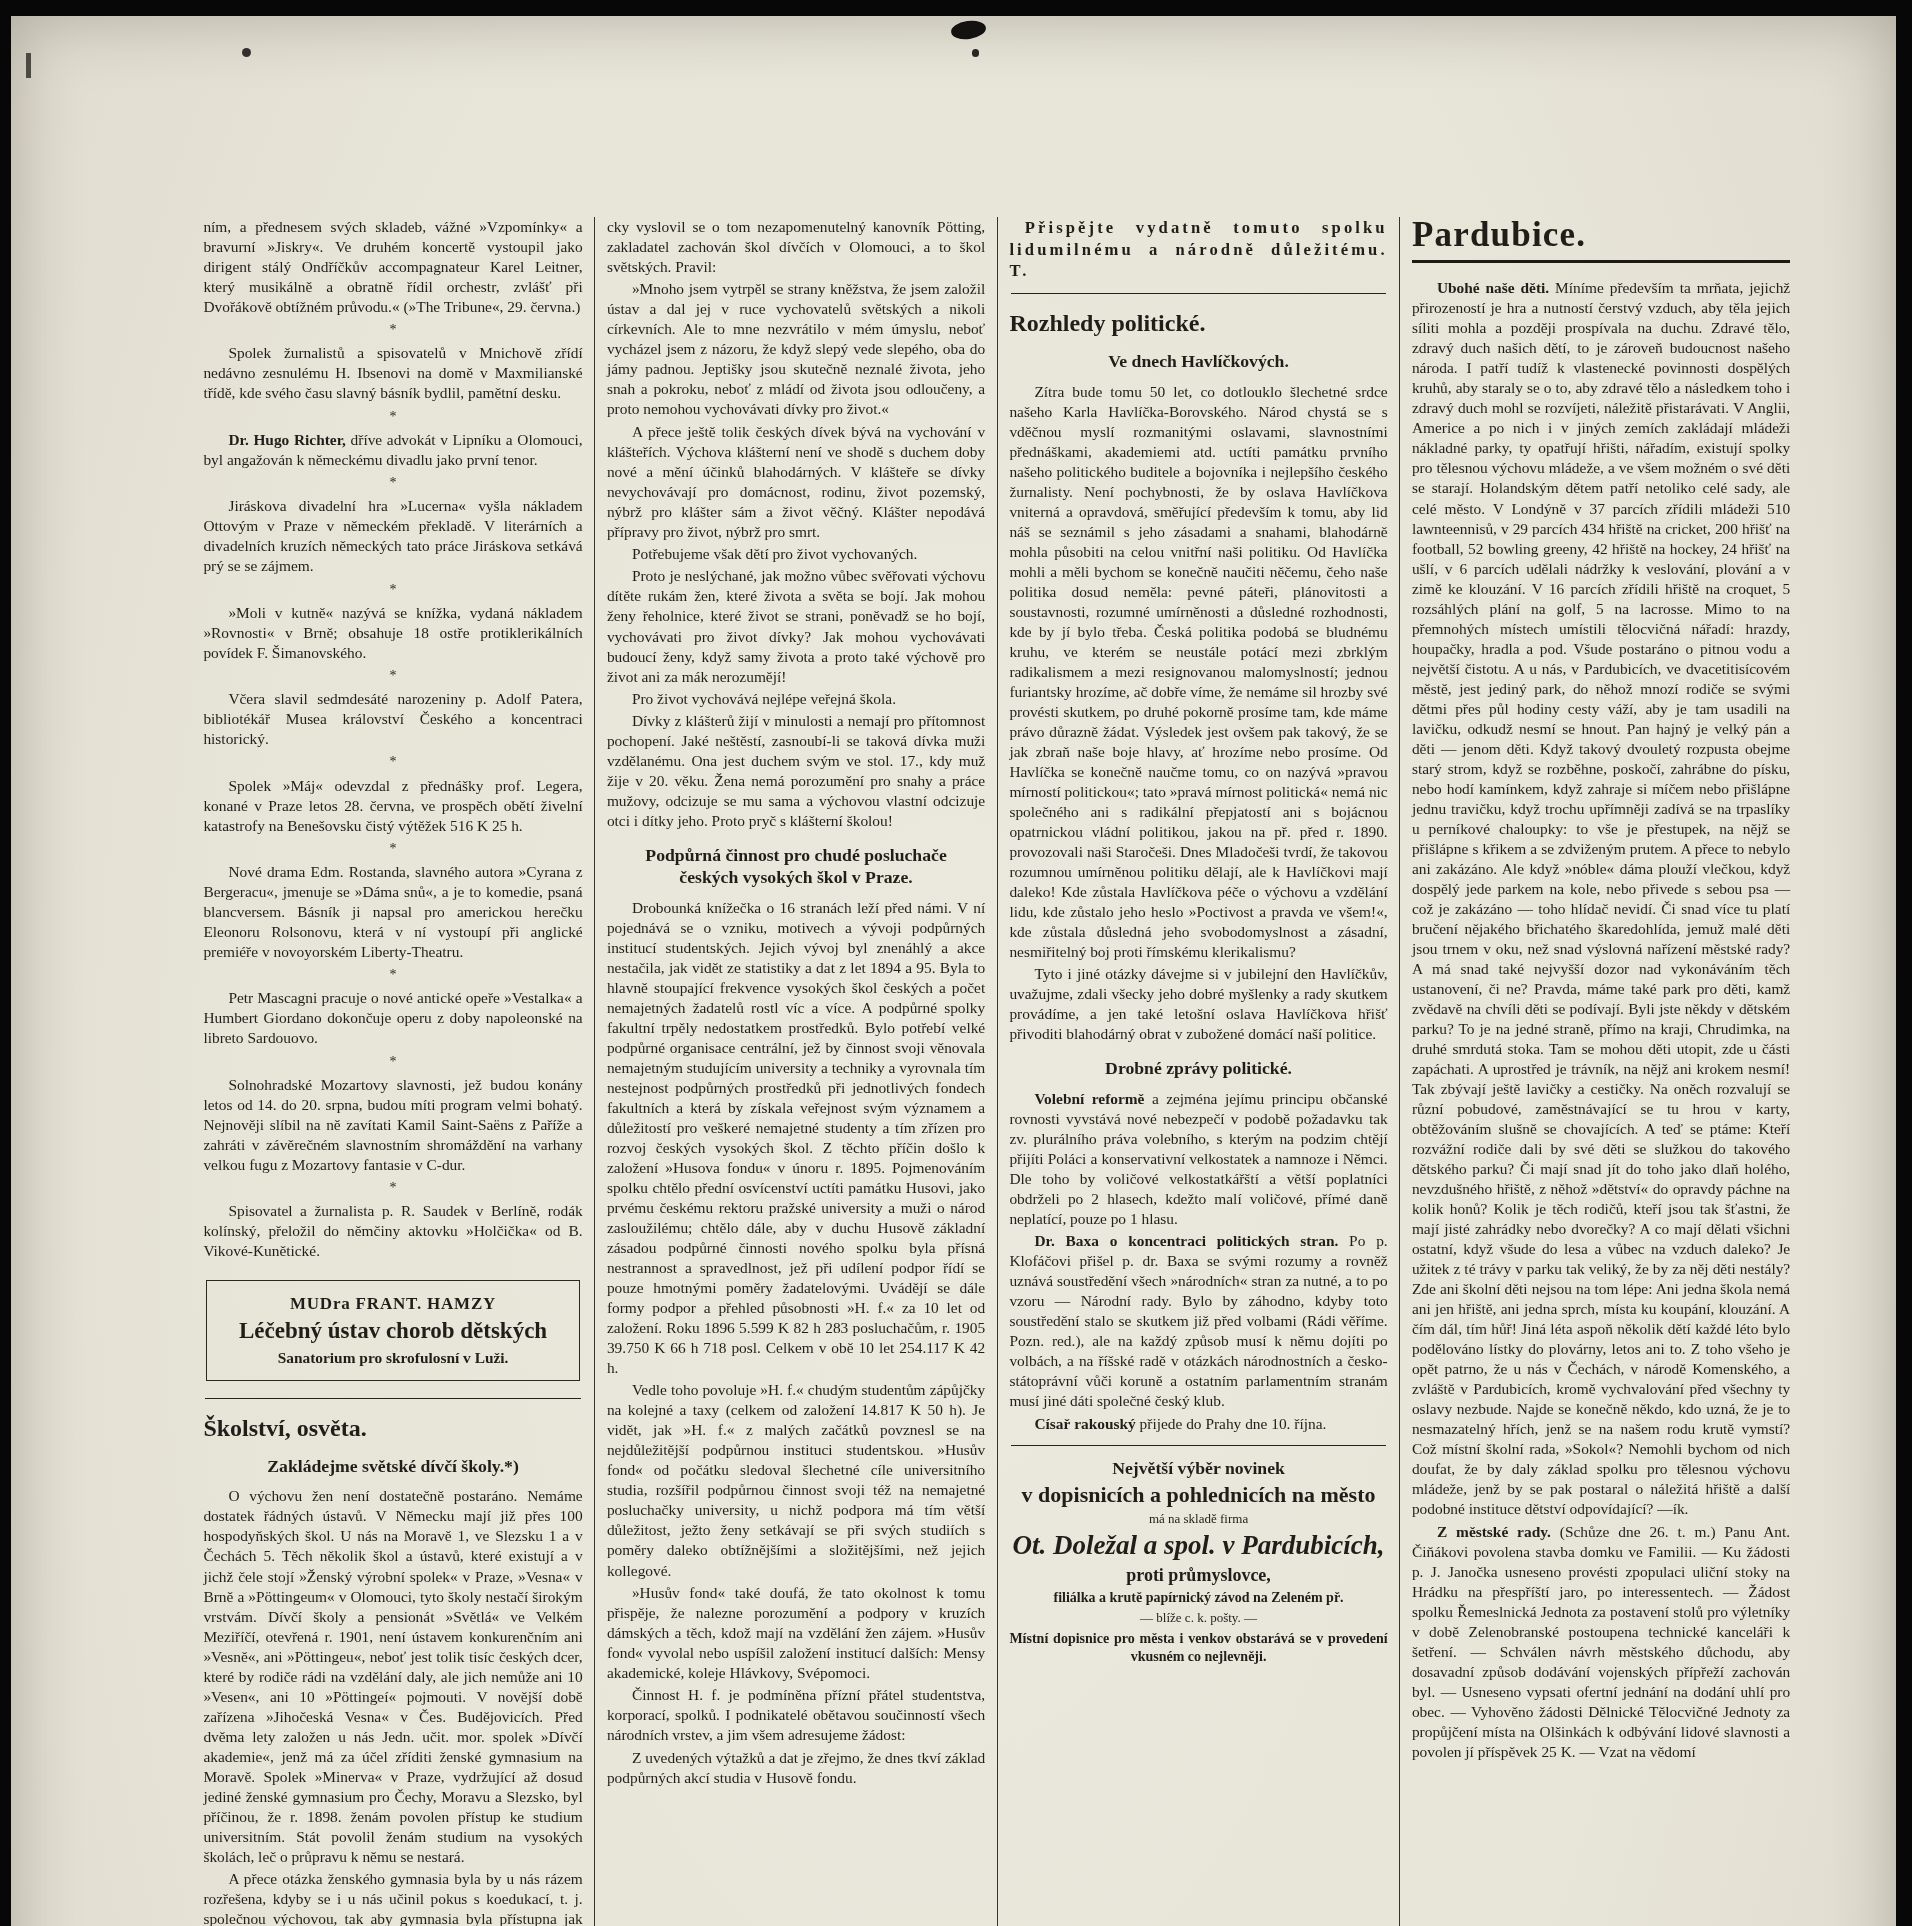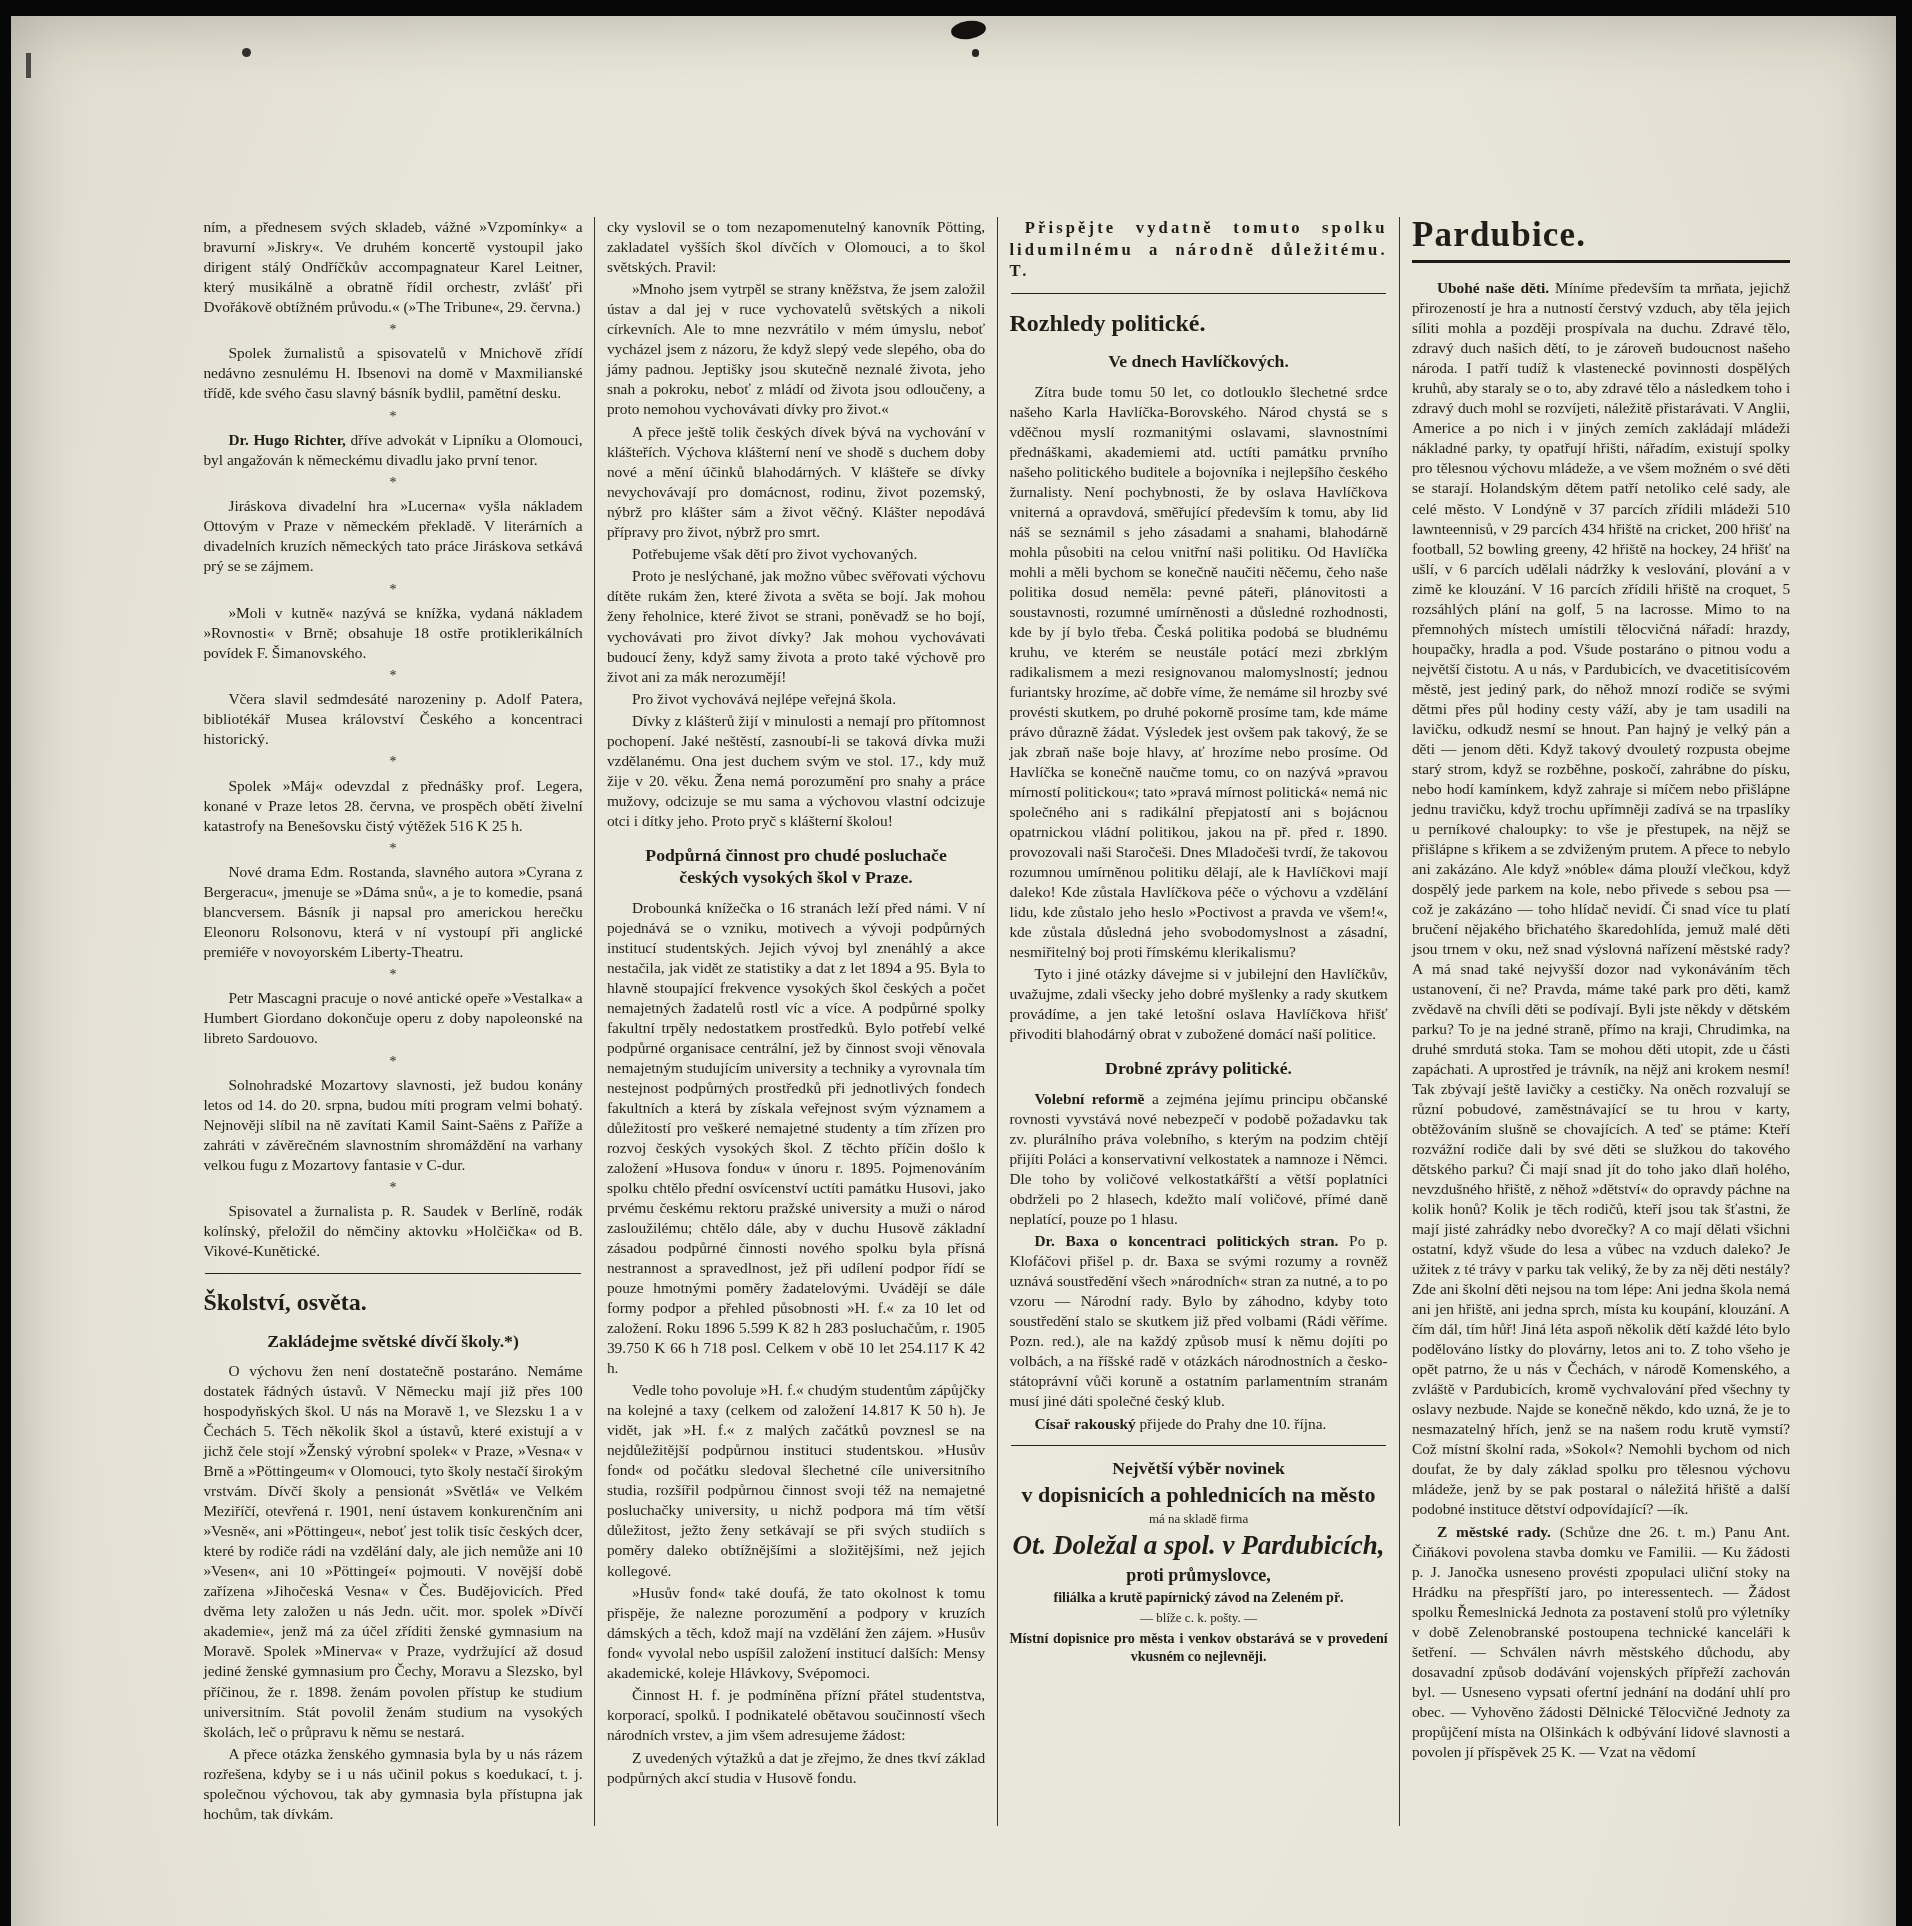--- a/index.html
+++ b/index.html
@@ -78,32 +78,37 @@
           <div class="blk para">Spolek »Máj« odevzdal z přednášky prof. Legera, konané v Praze letos 28. června, ve prospěch obětí živelní katastrofy na Benešovsku čistý výtěžek 516 K 25 h.</div>
           <div class="blk star">*</div>
           <div class="blk para">Nové drama Edm. Rostanda, slavného autora »Cyrana z Bergeracu«, jmenuje se »Dáma snů«, a je to komedie, psaná blancversem. Básník ji napsal pro americkou herečku Eleonoru Rolsonovu, která v ní vystoupí při anglické premiéře v novoyorském Liberty-Theatru.</div>
           <div class="blk star">*</div>
           <div class="blk para">Petr Mascagni pracuje o nové antické opeře »Vestalka« a Humbert Giordano dokončuje operu z doby napoleonské na libreto Sardouovo.</div>
           <div class="blk star">*</div>
           <div class="blk para">Solnohradské Mozartovy slavnosti, jež budou konány letos od 14. do 20. srpna, budou míti program velmi bohatý. Nejnověji slíbil na ně zavítati Kamil Saint-Saëns z Paříže a zahráti v závěrečném slavnostním shromáždění na varhany velkou fugu z Mozartovy fantasie v C-dur.</div>
           <div class="blk star">*</div>
           <div class="blk para">Spisovatel a žurnalista p. R. Saudek v Berlíně, rodák kolínský, přeložil do němčiny aktovku »Holčička« od B. Vikové-Kunětické.</div>
         </div>
+      <div class="hamza-box">
+        <div class="hz1">MUDra FRANT. HAMZY</div>
+        <div class="hz2">Léčebný ústav chorob dětských</div>
+        <div class="hz3">Sanatorium pro skrofulosní v Luži.</div>
+      </div>
       <div>
           <div class="blk rule"></div>
           <div class="blk header">Školství, osvěta.</div>
           <div class="blk subheader">Zakládejme světské dívčí školy.*)</div>
           <div class="blk para">O výchovu žen není dostatečně postaráno. Nemáme dostatek řádných ústavů. V Německu mají již přes 100 hospodyňských škol. U nás na Moravě 1, ve Slezsku 1 a v Čechách 5. Těch několik škol a ústavů, které existují a v jichž čele stojí »Ženský výrobní spolek« v Praze, »Vesna« v Brně a »Pöttingeum« v Olomouci, tyto školy nestačí širokým vrstvám. Dívčí školy a pensionát »Světlá« ve Velkém Meziříčí, otevřená r. 1901, není ústavem konkurenčním ani »Vesně«, ani »Pöttingeu«, neboť jest tolik tisíc českých dcer, které by rodiče rádi na vzdělání daly, ale jich nemůže ani 10 »Vesen«, ani 10 »Pöttingeí« pojmouti. V novější době zařízena »Jihočeská Vesna« v Čes. Budějovicích. Před dvěma lety založen u nás Jedn. učit. mor. spolek »Dívčí akademie«, jenž má za účel zříditi ženské gymnasium na Moravě. Spolek »Minerva« v Praze, vydržující až dosud jediné ženské gymnasium pro Čechy, Moravu a Slezsko, byl příčinou, že r. 1898. ženám povolen přístup ke studium universitním. Stát povolil ženám studium na vysokých školách, leč o průpravu k němu se nestará.</div>
           <div class="blk para">A přece otázka ženského gymnasia byla by u nás rázem rozřešena, kdyby se i u nás učinil pokus s koedukací, t. j. společnou výchovou, tak aby gymnasia byla přístupna jak hochům, tak dívkám.</div>
         </div>
     </section>
 
     <section class="col">
       <div>
-          <div class="blk cont">cky vyslovil se o tom nezapomenutelný kanovník Pötting, zakladatel vyšších škol dívčích v Olomouci, a to škol světských. Pravil:</div>
+          <div class="blk cont">cky vyslovil se o tom nezapomenutelný kanovník Pötting, zakladatel zachován škol dívčích v Olomouci, a to škol světských. Pravil:</div>
           <div class="blk para">»Mnoho jsem vytrpěl se strany kněžstva, že jsem založil ústav a dal jej v ruce vychovatelů světských a nikoli církevních. Ale to mne nezvrátilo v mém úmyslu, neboť vycházel jsem z názoru, že když slepý vede slepého, oba do jámy padnou. Jeptišky jsou skutečně neznalé života, jeho snah a pokroku, neboť z mládí od života jsou odloučeny, a proto nemohou vychovávati dívky pro život.«</div>
           <div class="blk para">A přece ještě tolik českých dívek bývá na vychování v klášteřích. Výchova klášterní není ve shodě s duchem doby nové a mění účinků blahodárných. V klášteře se dívky nevychovávají pro domácnost, rodinu, život pozemský, nýbrž pro klášter sám a život věčný. Klášter nepodává přípravy pro život, nýbrž pro smrt.</div>
           <div class="blk para">Potřebujeme však dětí pro život vychovaných.</div>
           <div class="blk para">Proto je neslýchané, jak možno vůbec svěřovati výchovu dítěte rukám žen, které života a světa se bojí. Jak mohou ženy řeholnice, které život se strani, poněvadž se ho bojí, vychovávati pro život dívky? Jak mohou vychovávati budoucí ženy, když samy života a proto také výchově pro život ani za mák nerozumějí!</div>
           <div class="blk para">Pro život vychovává nejlépe veřejná škola.</div>
           <div class="blk para">Dívky z klášterů žijí v minulosti a nemají pro přítomnost pochopení. Jaké neštěstí, zasnoubí-li se taková dívka muži vzdělanému. Ona jest duchem svým ve stol. 17., kdy muž žije v 20. věku. Žena nemá porozumění pro snahy a práce mužovy, odcizuje se mu sama a výchovou vlastní odcizuje otci i dítky jeho. Proto pryč s klášterní školou!</div>
           <div class="blk subheader">Podpůrná činnost pro chudé posluchače českých vysokých škol v Praze.</div>
           <div class="blk para">Drobounká knížečka o 16 stranách leží před námi. V ní pojednává se o vzniku, motivech a vývoji podpůrných institucí studentských. Jejich vývoj byl znenáhlý a akce nestačila, jak vidět ze statistiky a dat z let 1894 a 95. Byla to hlavně stoupající frekvence vysokých škol českých a počet nemajetných žadatelů rostl víc a více. A podpůrné spolky fakultní trpěly nedostatkem prostředků. Bylo potřebí velké podpůrné organisace centrální, jež by činnost svoji věnovala nemajetným studujícím university a techniky a vyrovnala tím nestejnost podpůrných prostředků při jednotlivých fondech fakultních a která by získala veřejnost svým významem a důležitostí pro veškeré nemajetné studenty a tím zřízen pro rozvoj českých vysokých škol. Z těchto příčin došlo k založení »Husova fondu« v únoru r. 1895. Pojmenováním spolku chtělo přední osvícenství uctíti památku Husovi, jako prvému českému rektoru pražské university a muži o národ zasloužilému; chtělo dále, aby v duchu Husově základní zásadou podpůrné činnosti nového spolku byla přísná nestrannost a spravedlnost, jež při udílení podpor řídí se pouze hmotnými poměry žadatelovými. Uvádějí se dále formy podpor a přehled působnosti »H. f.« za 10 let od založení. Roku 1896 5.599 K 82 h 283 posluchačům, r. 1905 39.750 K 66 h 718 posl. Celkem v obě 10 let 254.117 K 42 h.</div>
           <div class="blk para">Vedle toho povoluje »H. f.« chudým studentům zápůjčky na kolejné a taxy (celkem od založení 14.817 K 50 h). Je vidět, jak »H. f.« z malých začátků povznesl se na nejdůležitější podpůrnou instituci studentskou. »Husův fond« od počátku sledoval šlechetné cíle universitního studia, rozšířil podpůrnou činnost svoji též na nemajetné posluchačky university, u nichž podpora má tím větší důležitost, ježto ženy setkávají se při svých studiích s poměry daleko obtížnějšími a složitějšími, než jejich kollegové.</div>
           <div class="blk para">»Husův fond« také doufá, že tato okolnost k tomu přispěje, že nalezne porozumění a podpory v kruzích dámských a těch, kdož mají na vzdělání žen zájem. »Husův fond« vyvolal nebo uspíšil založení institucí dalších: Mensy akademické, koleje Hlávkovy, Svépomoci.</div>

